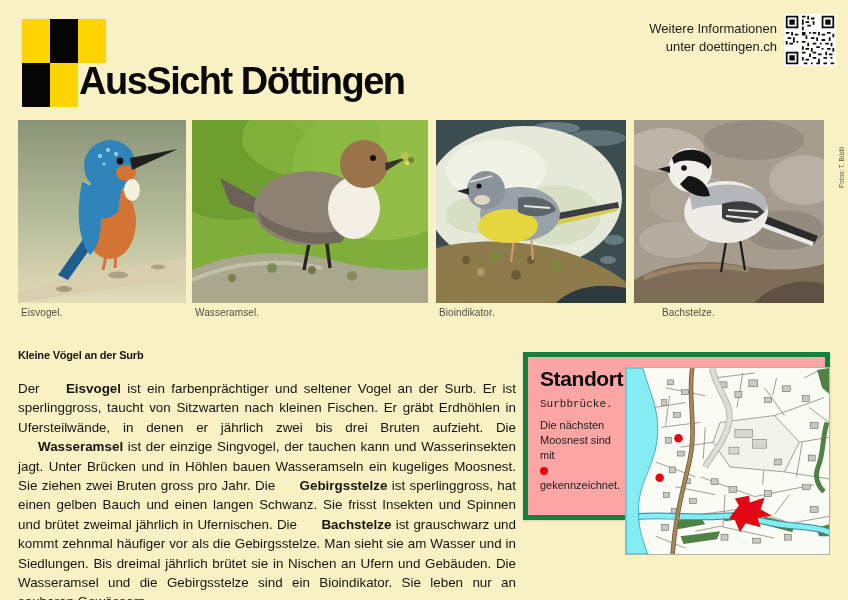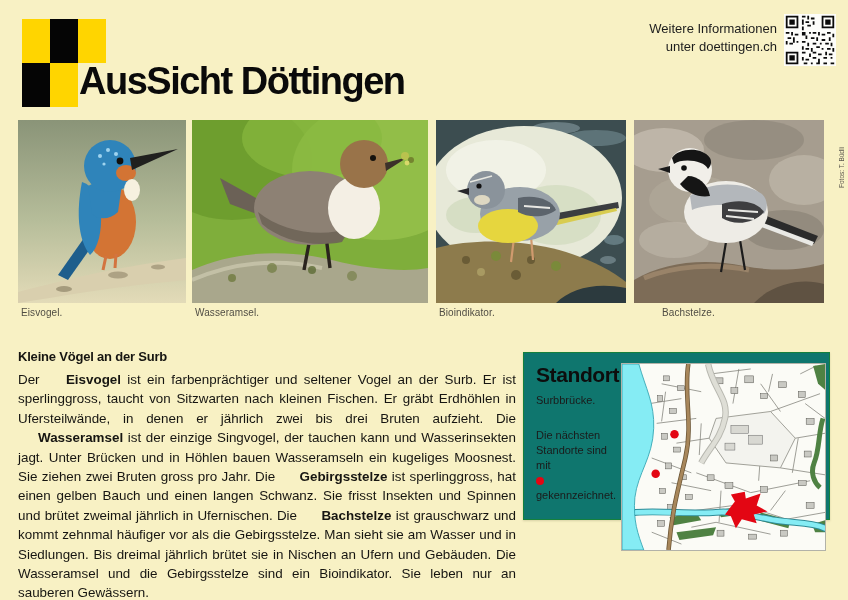--- a/index.html
+++ b/index.html
@@ -36,32 +36,32 @@
   .caption{
     position:absolute; top:307px; font-size:10px; color:#504d44; letter-spacing:0.1px;
   }
   .cap1{left:21px;} .cap2{left:195px;text-align:right;} .cap3{left:439px;} .cap4{left:662px;}
   .credit{
     position:absolute; left:838px; top:188px; transform:rotate(-90deg);
     transform-origin:0 0; font-size:6.5px; color:#5a574d; white-space:nowrap;
   }
   
   .article{position:absolute; left:18px; top:349px; width:498px; color:#161511;}
-  .article h2{margin:0 0 6px 0; font-size:13px; font-weight:700; letter-spacing:-0.2px;}
+  .article h2{margin:0 0 18px 0; font-size:11px; font-weight:700; letter-spacing:-0.2px;}
   .article p{margin:0; font-size:13.4px; line-height:19.4px; text-align:justify; hyphens:manual;}
   .article p span.b{font-weight:700;margin-left:20px;}
   
   .standort{
     position:absolute; left:523px; top:352px; width:307px; height:168px;
-    background:#0f766e; border:1px solid #15803d; box-sizing:border-box;
+    background:#fca5a5; border:5px solid #15803d; box-sizing:border-box;
     box-shadow:0 1px 2px rgba(120,110,70,0.25);
   }
   .standort h3{margin:10px 0 6px 12px; font-size:21px; font-weight:700; letter-spacing:-0.4px; color:#0d0d0d;}
   .st-lines{margin-left:12px; width:88px; font-size:11px; line-height:15px; color:#1b1b1b;}
-  .st-line1{margin-bottom:20px;}
+  .st-line1{margin-bottom:6px;font-family:Liberation Mono, monospace;}
   .dot{
     display:inline-block; width:8px; height:8px; border-radius:50%;
     vertical-align:-1px; margin-right:3px;
   }
   .map{
     position:absolute; left:97px; top:10px; width:205px; height:188px;
     border:1px solid #B2B2A8; box-sizing:border-box; background:#FBFBF6;
   }
   .map svg{display:block; width:100%; height:100%;}
 </style>
@@ -225,21 +225,21 @@
   <div class="article">
     <h2>Kleine Vögel an der Surb</h2>
     <p><span>Der </span><span class="b">Eisvogel</span><span> ist ein farbenprächtiger und seltener Vogel an der Surb. Er ist sperling­gross, taucht von Sitzwarten nach kleinen Fischen. Er gräbt Erdhöhlen in Ufersteil­wände, in denen er jährlich zwei bis drei Bruten aufzieht. Die </span><span class="b">Wasseramsel</span><span> ist der einzige Singvogel, der tauchen kann und Wasserinsekten jagt. Unter Brücken und in Höhlen bauen Wasseramseln ein kugeliges Moosnest. Sie ziehen zwei Bruten gross pro Jahr. Die </span><span class="b">Gebirgsstelze</span><span> ist sperlinggross, hat einen gelben Bauch und einen langen Schwanz. Sie frisst Insekten und Spinnen und brütet zweimal jährlich in Ufer­nischen. Die </span><span class="b">Bachstelze</span><span> ist grauschwarz und kommt zehnmal häufiger vor als die Gebirgsstelze. Man sieht sie am Wasser und in Siedlungen. Bis dreimal jährlich brütet sie in Nischen an Ufern und Gebäuden. Die Wasseramsel und die Gebirgsstelze sind ein Bioindikator. Sie leben nur an sauberen Gewässern.</span></p>
   </div>
 
   <div class="standort">
     <h3>Standort</h3>
     <div class="st-lines">
       <div class="st-line1">Surbbrücke.</div>
       <div>Die nächsten</div>
-      <div>Standorte sind mit</div>
+      <div>Moosnest sind mit</div>
       <div>
         <span class="dot" style="background: rgb(227, 6, 19);"></span><span>gekennzeichnet.</span>
       </div>
     </div>
 
     <div class="map">
       <svg viewBox="0 0 205 188" preserveAspectRatio="none">
         <rect width="205" height="188" fill="#FBFBF6"></rect>
 
         <g stroke="#85857e" stroke-width="0.8" fill="none">

